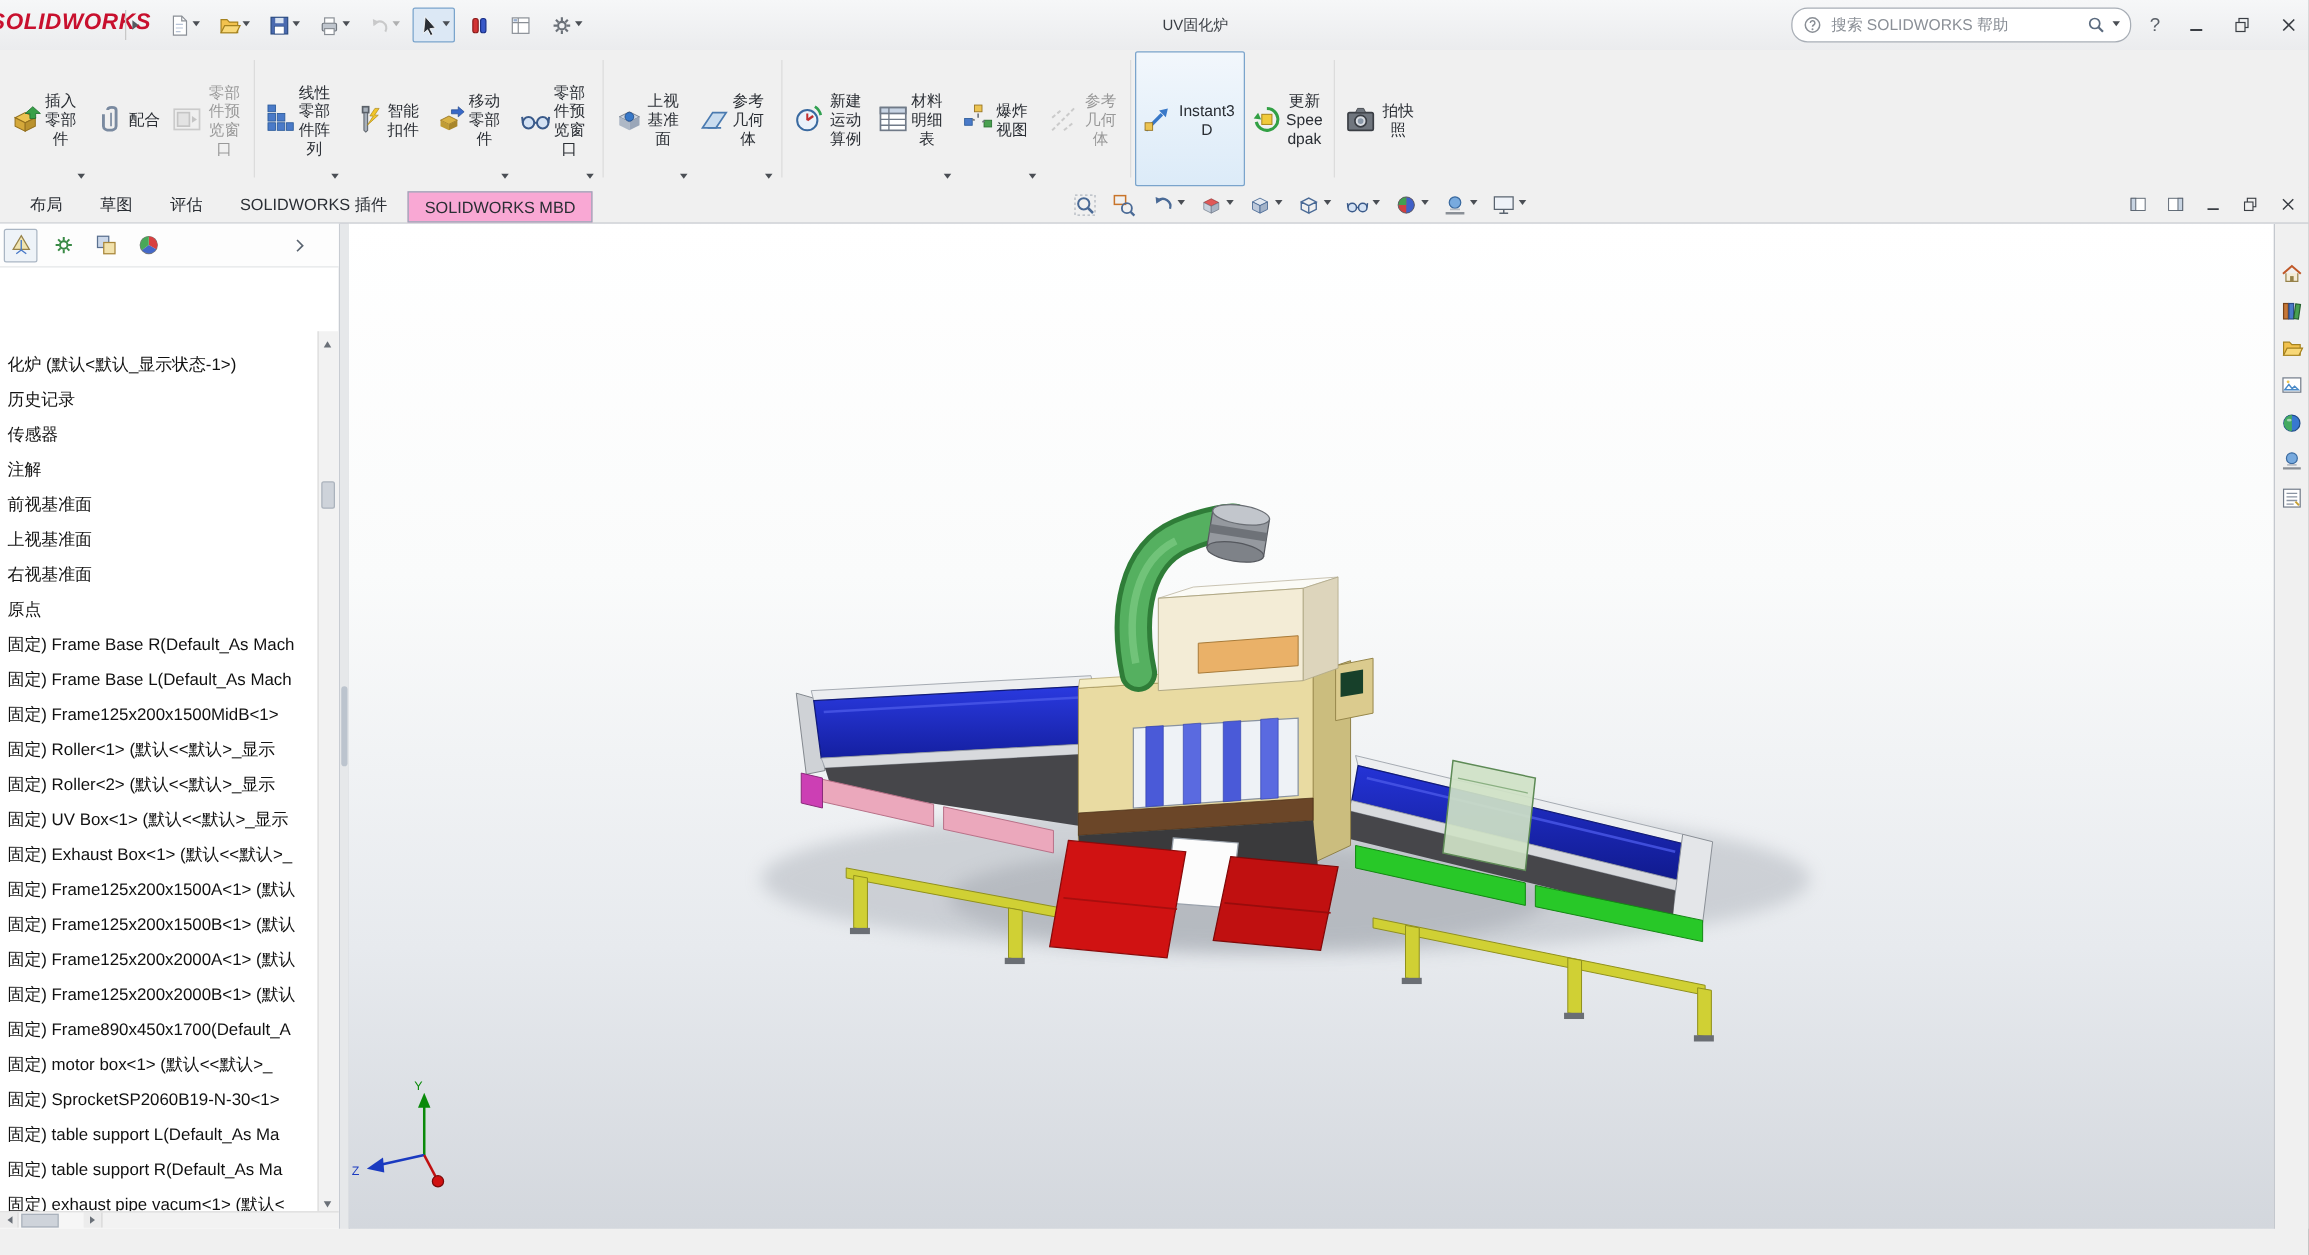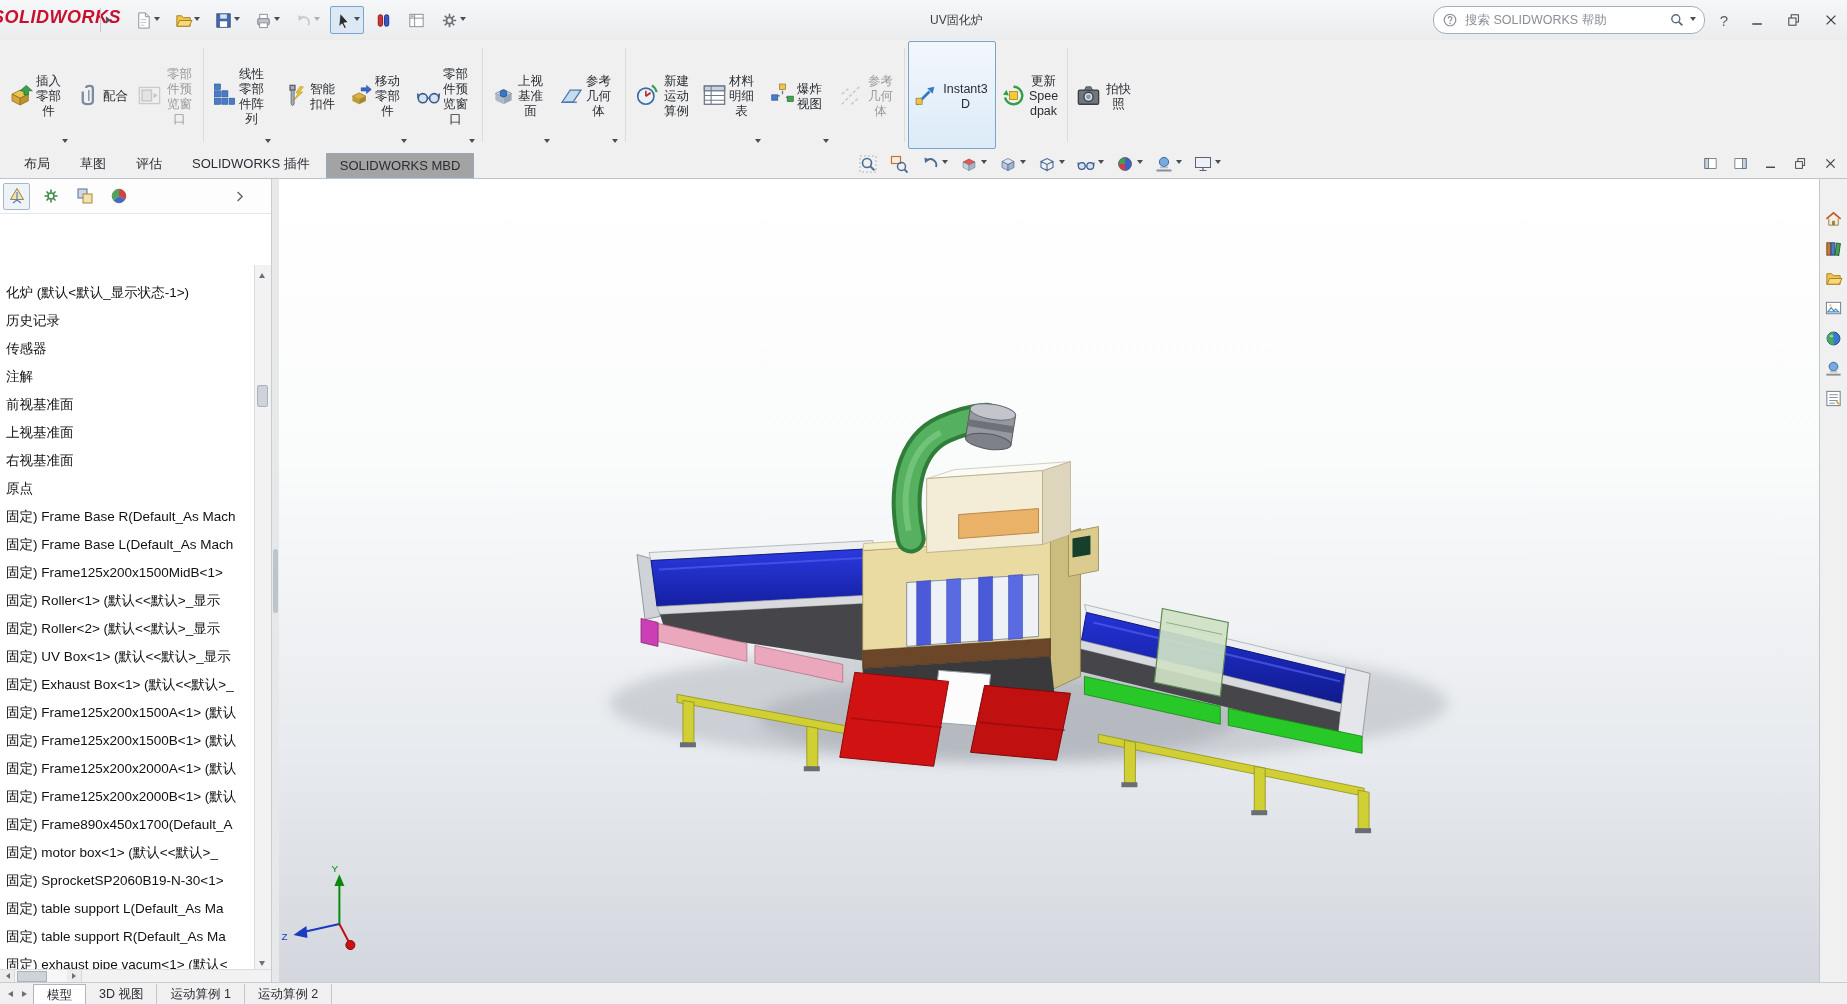--- a/index.html
+++ b/index.html
@@ -38,21 +38,21 @@
   .rlabel{font-size:12.5px;line-height:15px;text-align:center;color:#2a2e34;max-width:54px;word-break:break-all;}
   .rbtn .caret{margin-top:auto;}
   .rbtn.disabled{opacity:.45;filter:grayscale(1);}
   .rbtn.ractive{border:1px solid #7aa4cc;background:linear-gradient(#f2f7fc,#dcebf8);min-width:74px;max-width:80px;}
   .rsep{width:1px;background:#dcdcdc;margin:8px 3px;}
 
   
   .tabrow{position:absolute;left:0;top:150px;right:0;height:28px;background:#f0f0f0;border-bottom:1px solid #c0c4ca;}
   .ctabs{display:inline-flex;align-items:flex-end;height:28px;padding-left:10px;gap:2px;}
   .ctab{padding:4px 13px;font-size:13px;color:#2a2e34;border:1px solid transparent;}
-  .ctab.boxed{border:1px solid #98a8b8;background:#a3a3a3;}
+  .ctab.boxed{border:1px solid #98a8b8;background:#f9a8d4;}
   .headsup{position:absolute;left:856px;top:1px;display:flex;align-items:center;gap:7px;}
   .hbtn{display:inline-flex;align-items:center;gap:2px;height:25px;padding:1px 2px;}
   .hbtn .icon{width:20px;height:20px;}
   .docwin{position:absolute;right:6px;top:2px;display:flex;align-items:center;gap:8px;}
   .dwbtn{width:22px;height:22px;display:flex;align-items:center;justify-content:center;}
   .dwbtn .icon{width:15px;height:15px;}
 
   
   .leftpanel{position:absolute;left:0;top:179px;bottom:21px;width:271px;background:#ffffff;border-right:1px solid #c8ccd2;}
   .ptabs{position:absolute;left:0;top:0;right:0;height:34px;background:#fdfdfd;border-bottom:1px solid #e4e6e8;display:flex;align-items:center;gap:7px;padding-left:3px;}
@@ -833,26 +833,14 @@
         <span class="icon">
           <svg viewBox="0 0 20 20">
             <rect x="3" y="2.5" width="14" height="15" fill="#ffffff" stroke="#707a88"></rect>
             <path d="M5.5 6h9M5.5 9h9M5.5 12h9M5.5 15h6" stroke="#8a94a2" stroke-width="1.1"></path>
             <path d="M13 13l3 3" stroke="#c8a030" stroke-width="1.6"></path>
           </svg>
         </span>
       </button>
     </div>
 
-  <div class="bottombar">
-    <div class="dscrolls">
-      <button class="darr left"></button>
-      <button class="darr right"></button>
-    </div>
-    <div class="dtabs" id="doc-tabs">
-        <div class="dtab active">模型</div>
-        <div class="dtab">3D 视图</div>
-        <div class="dtab">运动算例 1</div>
-        <div class="dtab">运动算例 2</div>
-      </div>
-  </div>
 
 </div>
 
 </body></html>

